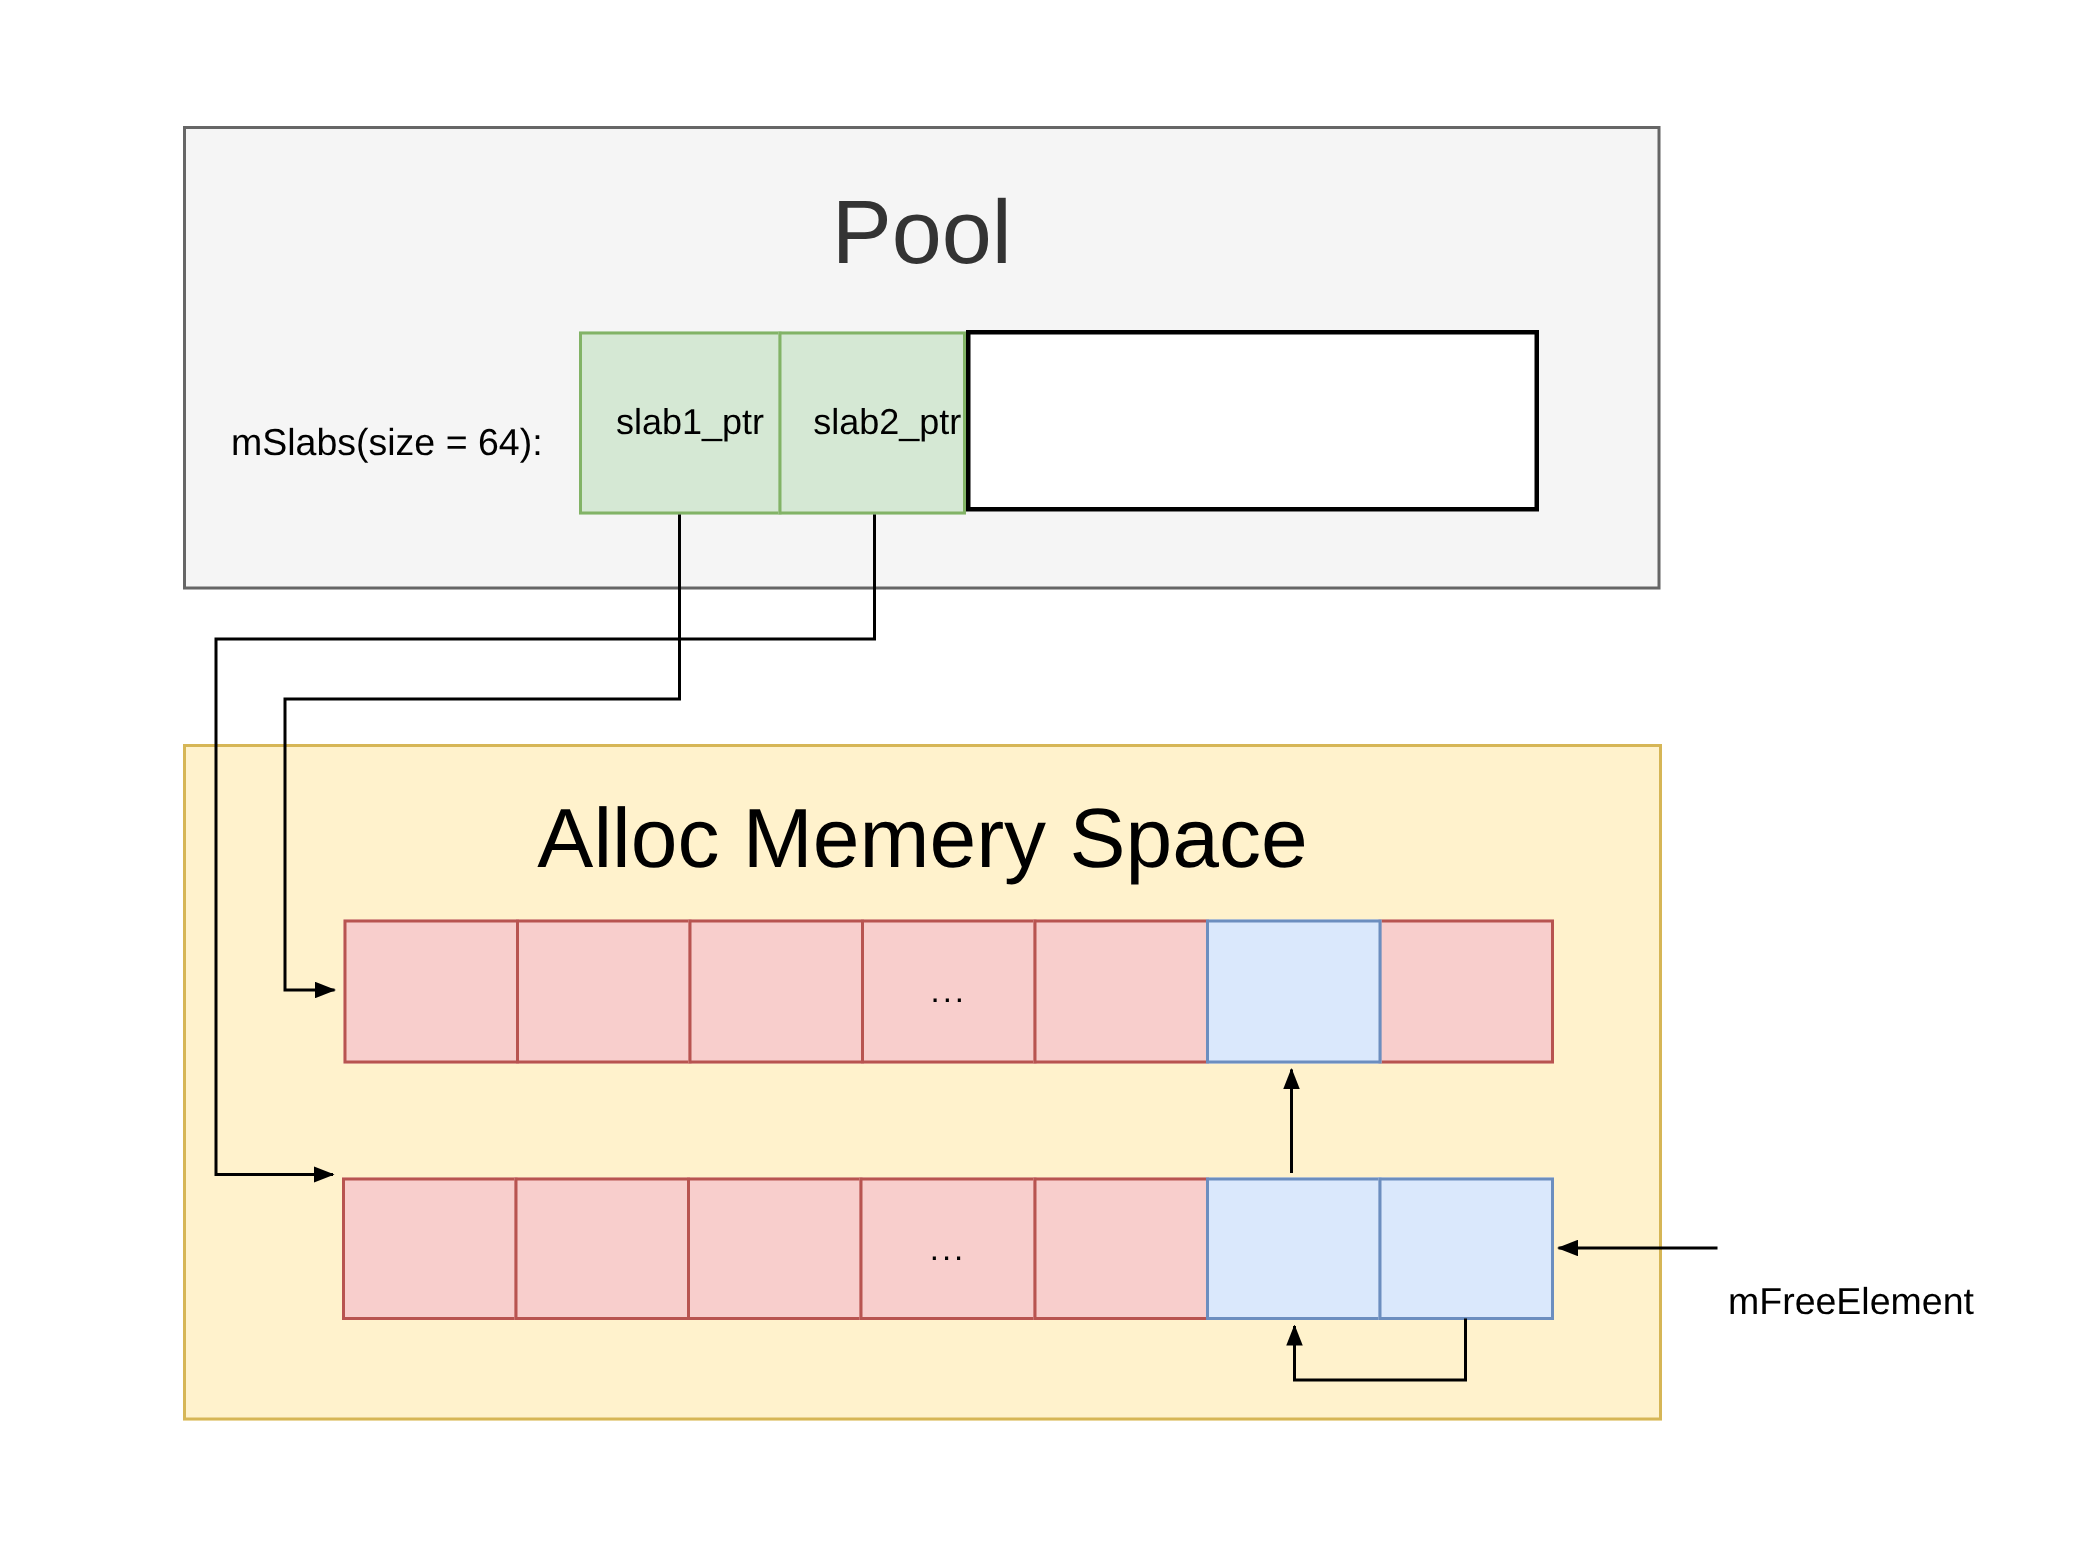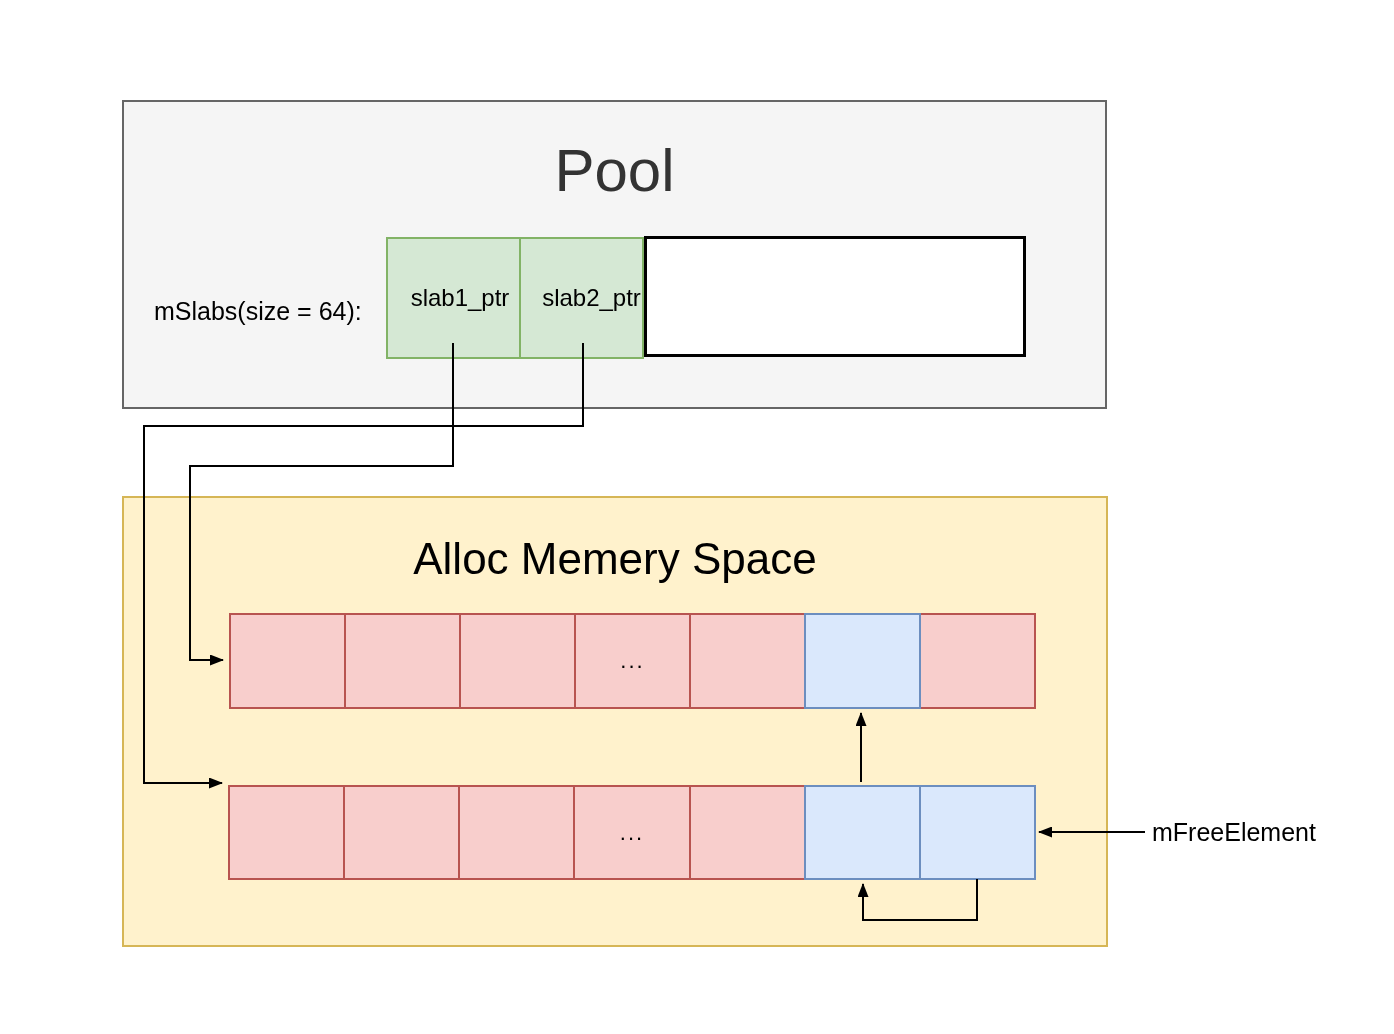--- a/index.html
+++ b/index.html
@@ -13,21 +13,20 @@
     color: #000;
   }
   
   .pool-box {
     position: absolute;
     left: 122px; top: 84px;
     width: 985px; height: 309px;
     background: var(--pool-fill, #f5f5f5);
     border: 2px solid var(--pool-stroke, #666666);
     box-sizing: border-box;
-    margin-top: 16px;
   }
   .pool-title {
     position: absolute;
     left: 0; right: 0; top: 38px;
     text-align: center;
     font-size: 60px;
     line-height: 62px;
     color: var(--title-color, #333333);
   }
   .mslabs-label {
@@ -71,21 +70,21 @@
     left: 122px; top: 496px;
     width: 986px; height: 451px;
     background: var(--alloc-fill, #fff2cc);
     border: 2px solid var(--alloc-stroke, #d6b656);
     box-sizing: border-box;
   }
   .alloc-title {
     position: absolute;
     left: 0; right: 0; top: 38px;
     text-align: center;
-    font-size: 44px;
+    font-size: 56px;
     line-height: 46px;
     color: #000;
   }
   .mem-row {
     position: absolute;
     display: flex;
     height: 96px;
   }
   .mem-row.row1 { left: 105px; top: 115px; width: 807px; }
   .mem-row.row2 { left: 104px; top: 287px; width: 808px; height: 95px; }
@@ -104,21 +103,21 @@
   }
   .mem-cell + .mem-cell { margin-left: -2px; }
   .mem-cell.free {
     border-color: var(--free-stroke, #6c8ebf);
     background: var(--free-fill, #dae8fc);
     z-index: 2;
   }
   
   .free-element-label {
     position: absolute;
-    left: 1152px; top: 819px;
+    left: 1152px; top: 855px;
     font-size: 25px;
     line-height: 26px;
     color: #000;
     white-space: nowrap;
   }
   
   .arrows-overlay {
     position: absolute;
     left: 0; top: 0;
     width: 1394px; height: 1034px;

